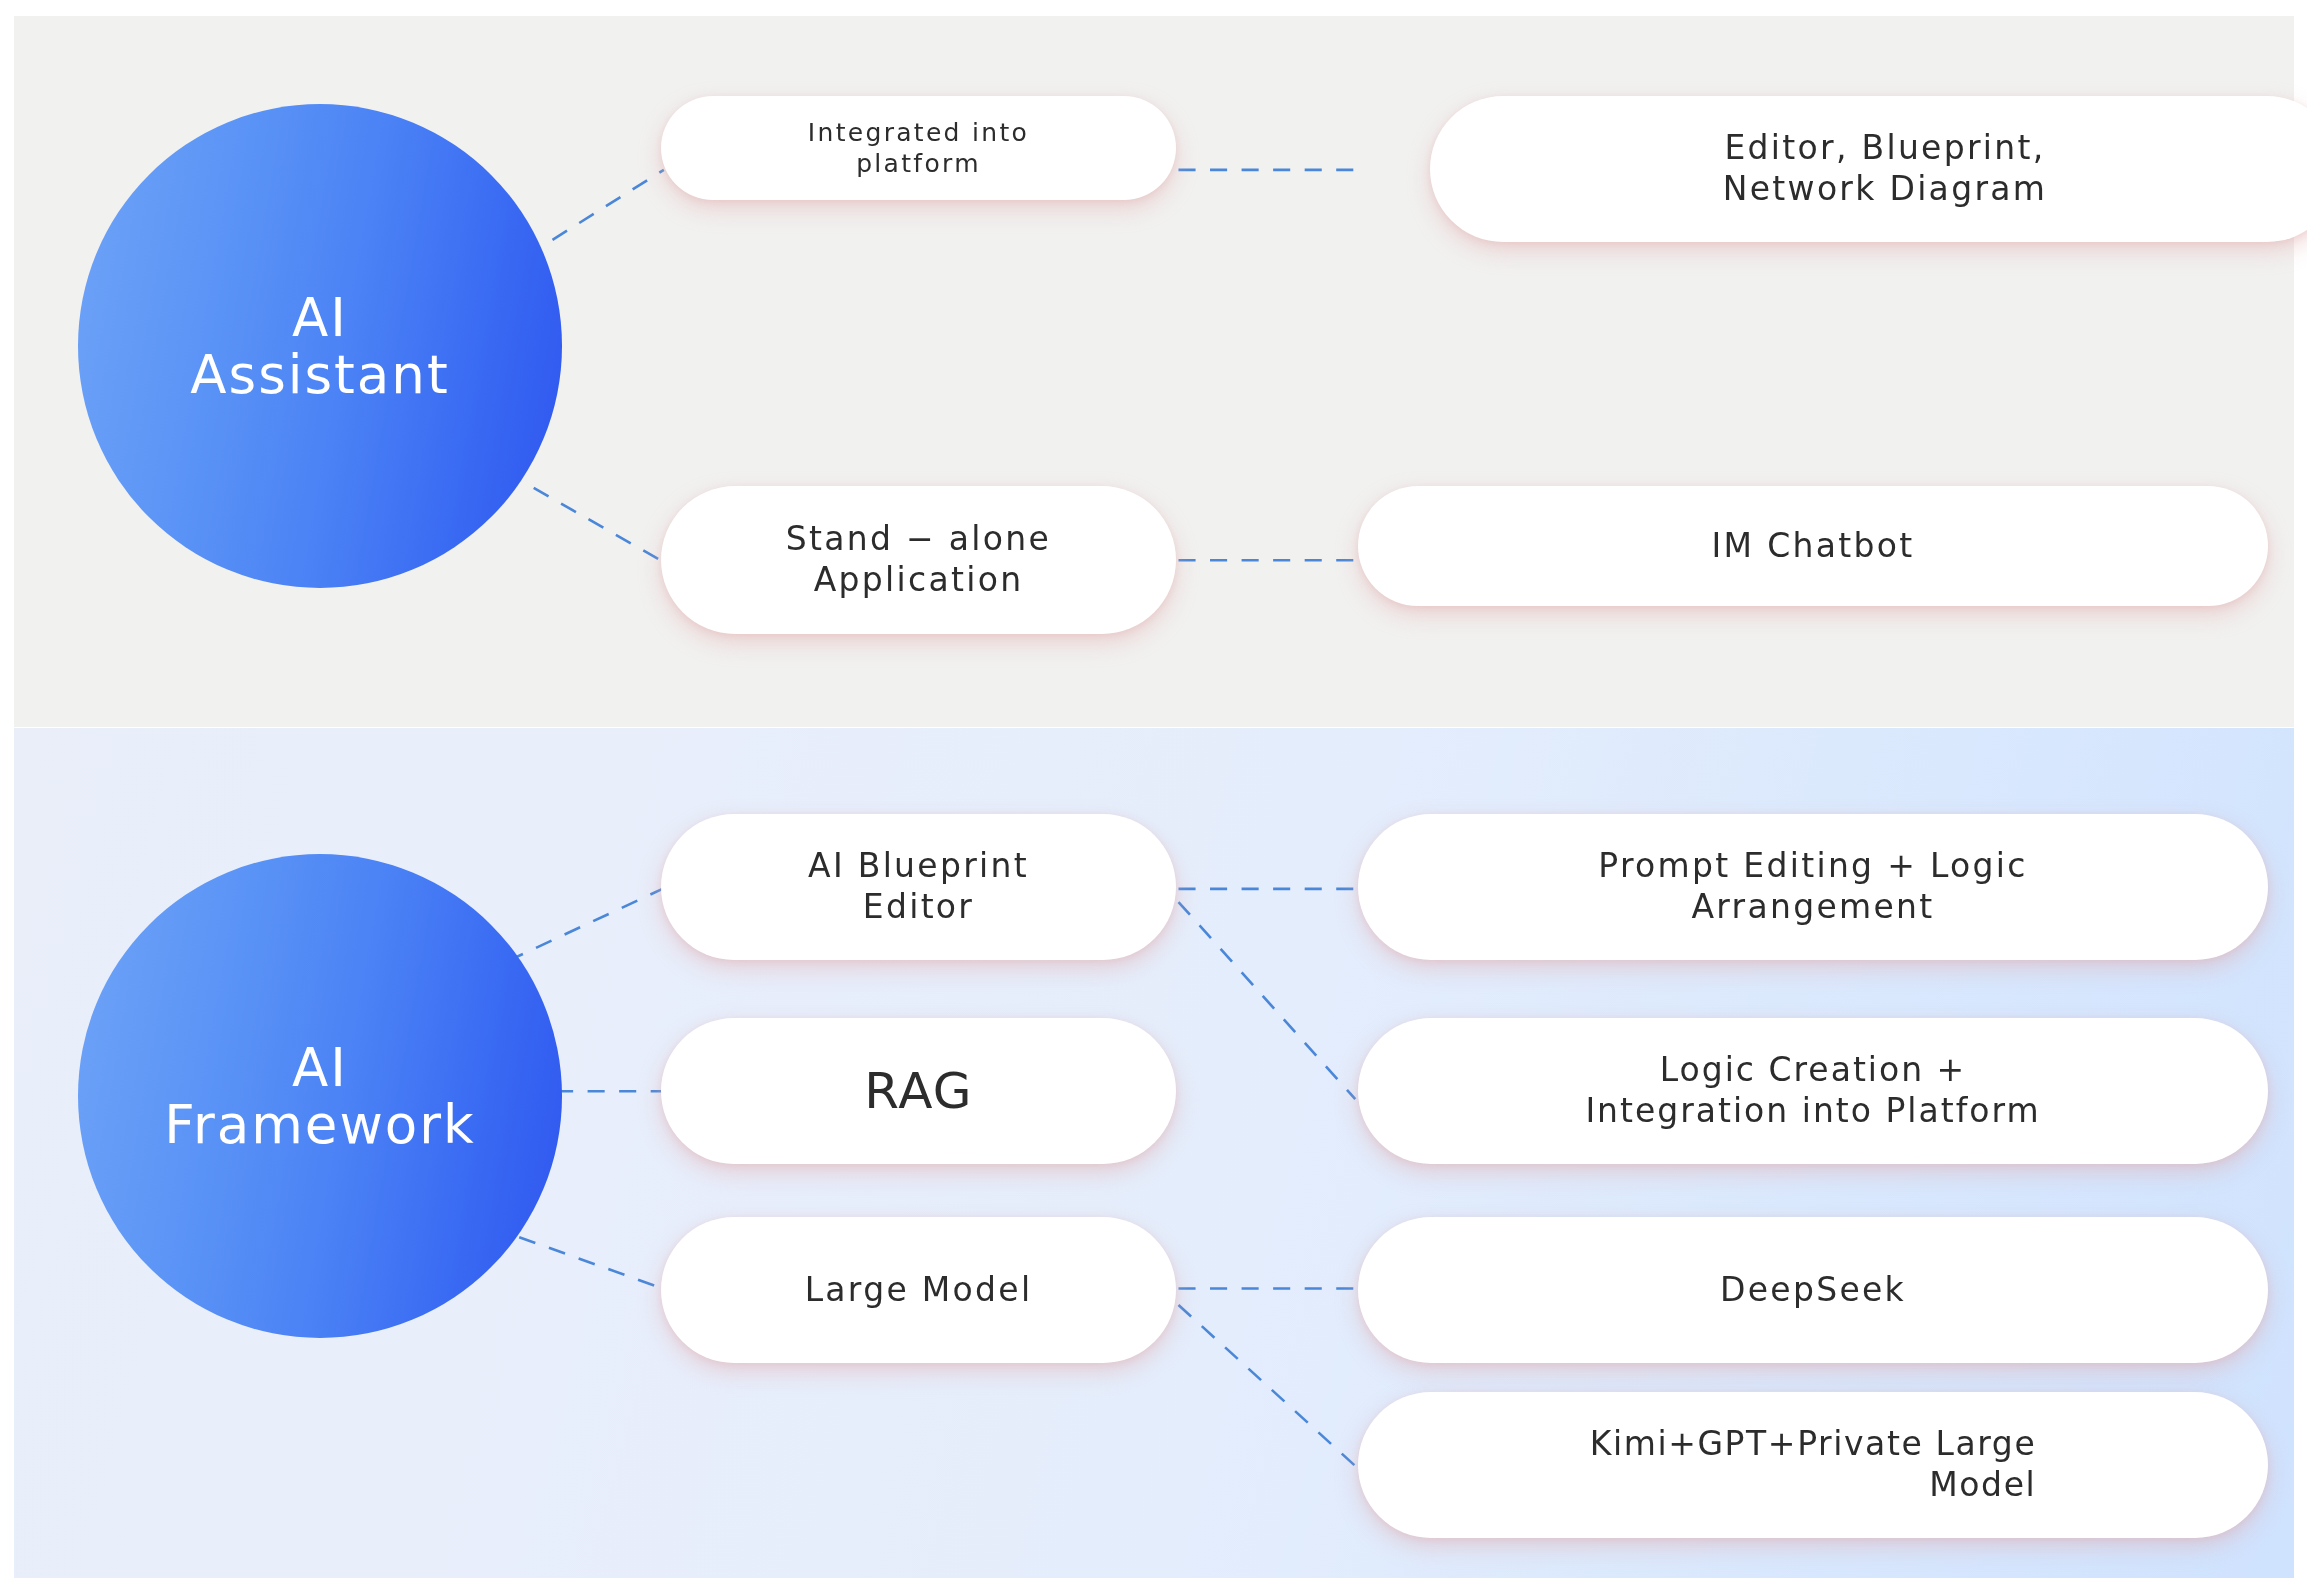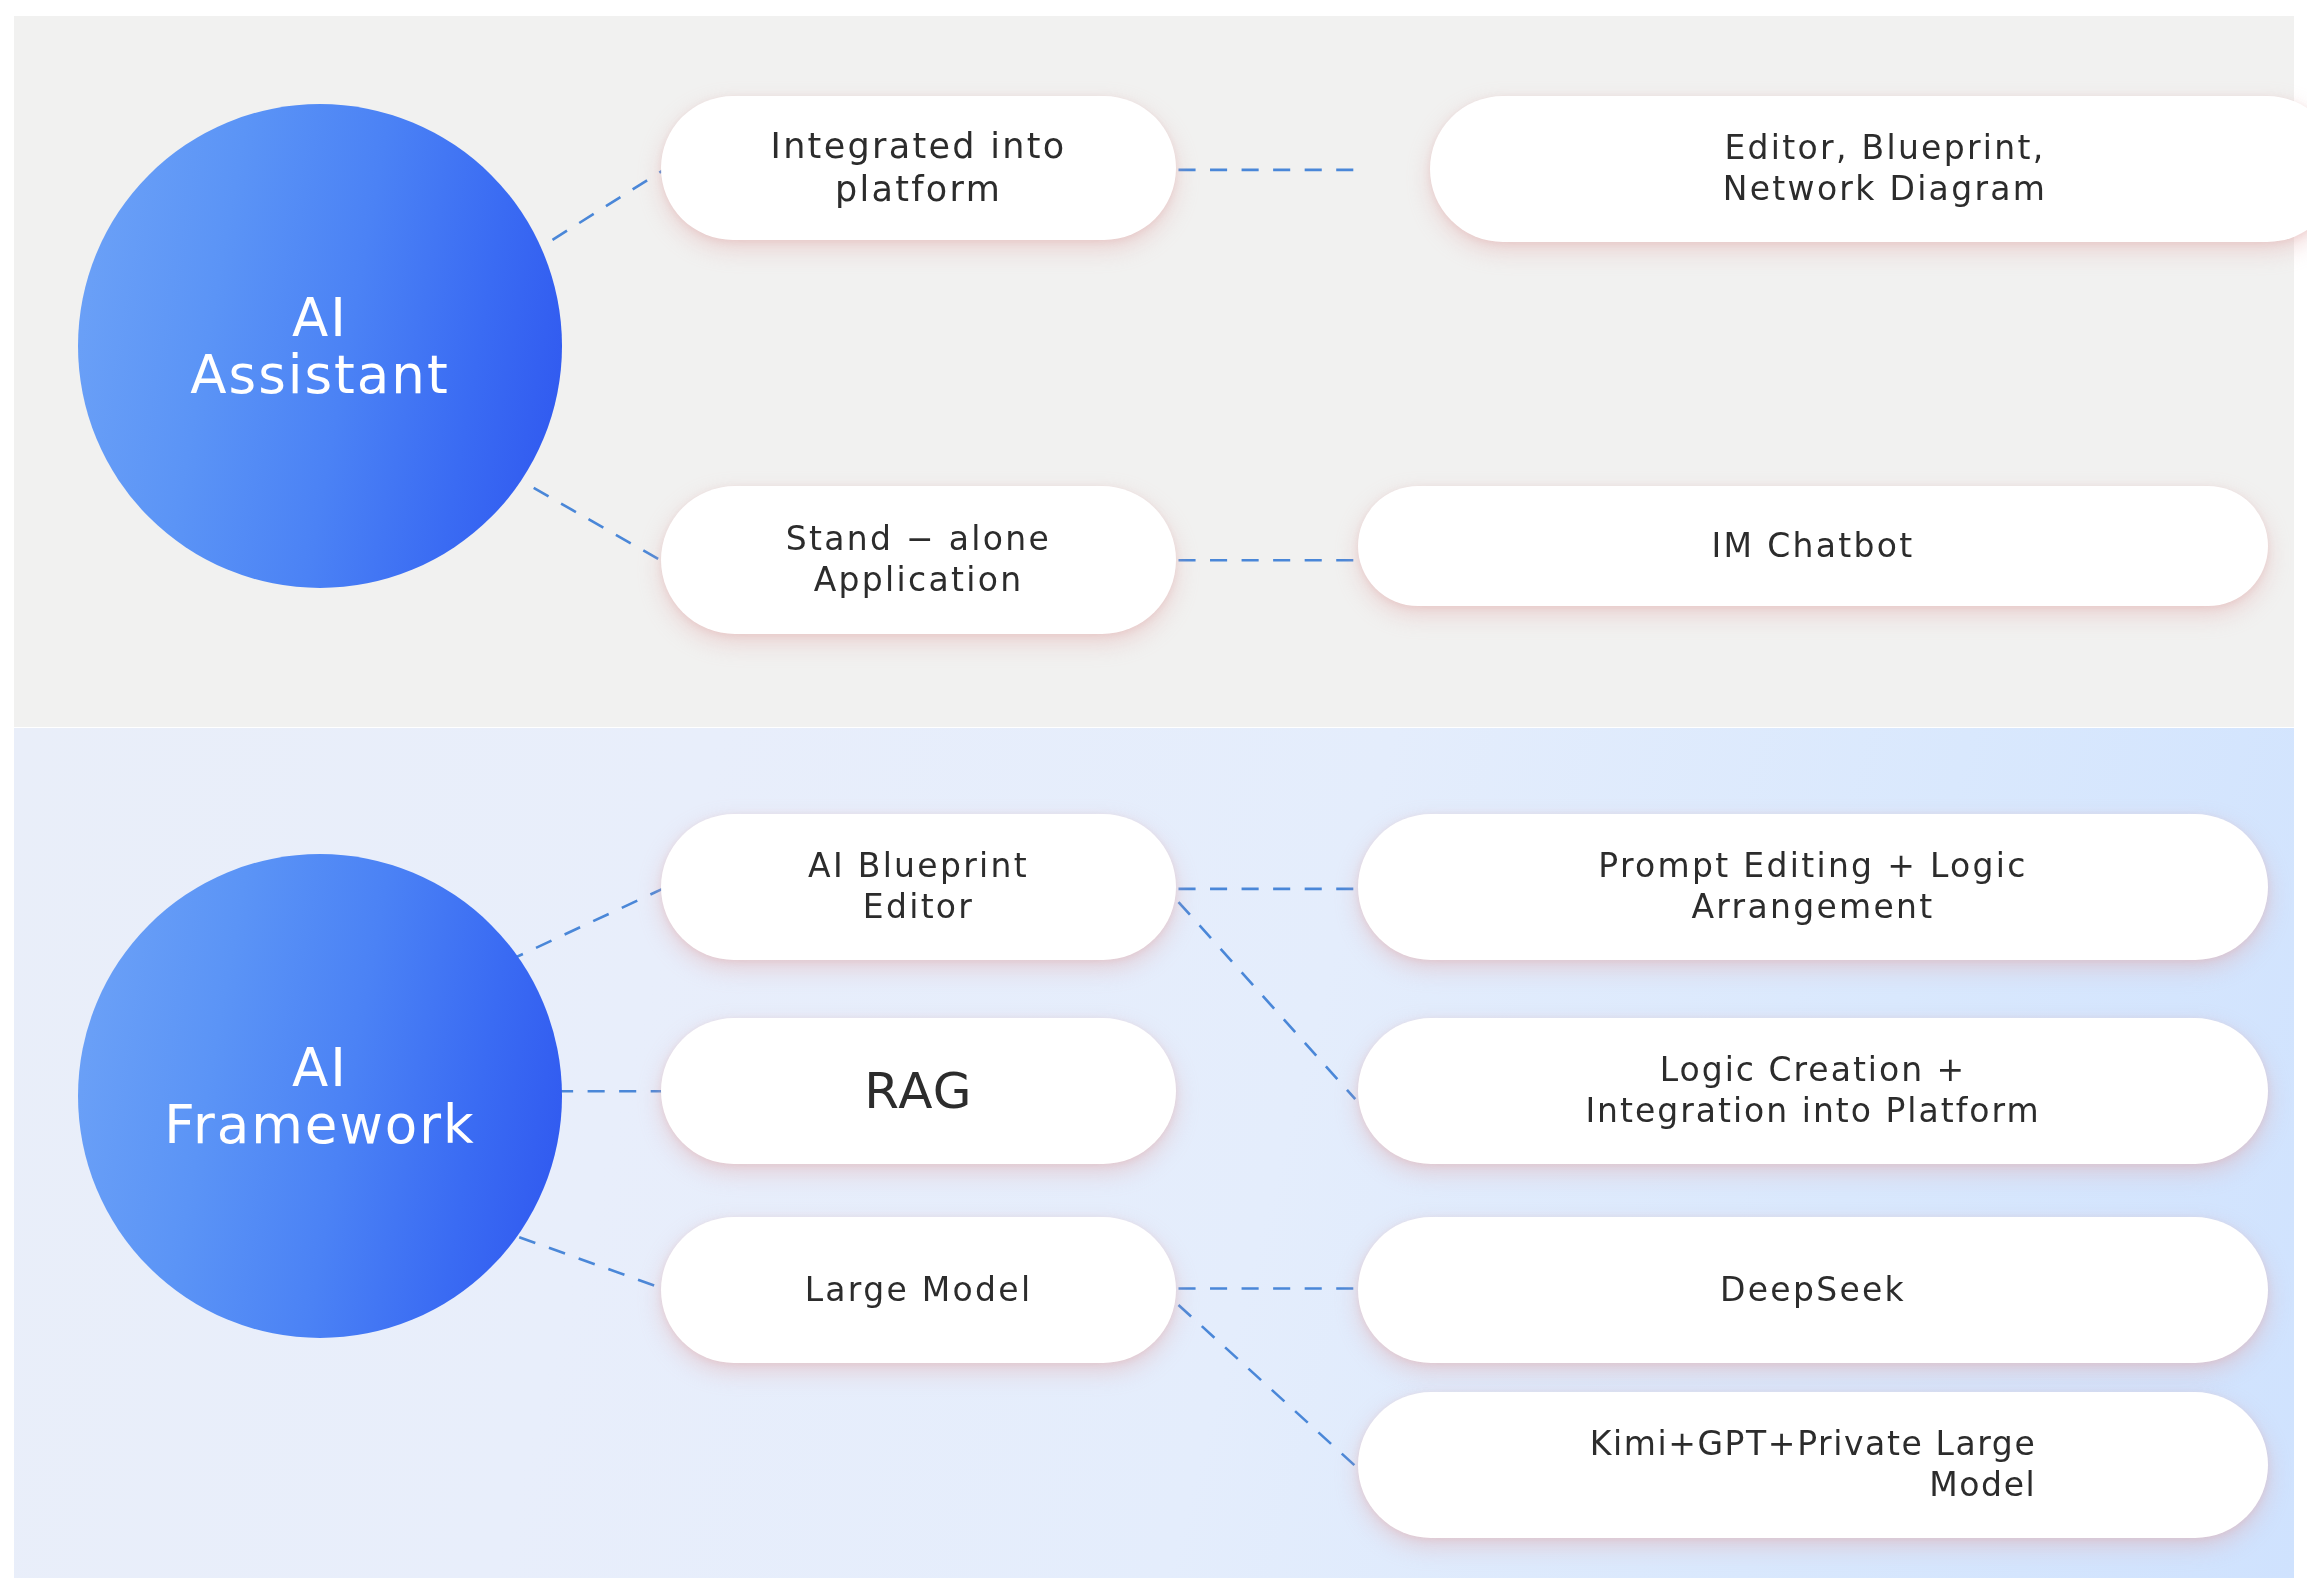--- a/index.html
+++ b/index.html
@@ -59,21 +59,21 @@
     <path d="M 1793,1985 L 2062,2230"></path>
   </svg>
 
   <div class="node-circle" style="left:78px;top:104px;width:484px;height:484px;font-size:53px;">
     <div>
       <span class="ctext">AI</span>
       <span class="ctext">Assistant</span>
     </div>
   </div>
 
-  <div class="pill" style="left:661px;top:96px;width:515px;height:144px;font-size:35px;">
+  <div class="pill" style="left:661px;top:96px;width:515px;height:104px;font-size:25px;">
     <div>
       <span class="ptext">Integrated into</span>
       <span class="ptext">platform</span>
     </div>
   </div>
 
   <div class="pill" style="left:1430px;top:96px;width:910px;height:146px;font-size:33px;">
     <div>
       <span class="ptext">Editor, Blueprint,</span>
       <span class="ptext">Network Diagram</span>

